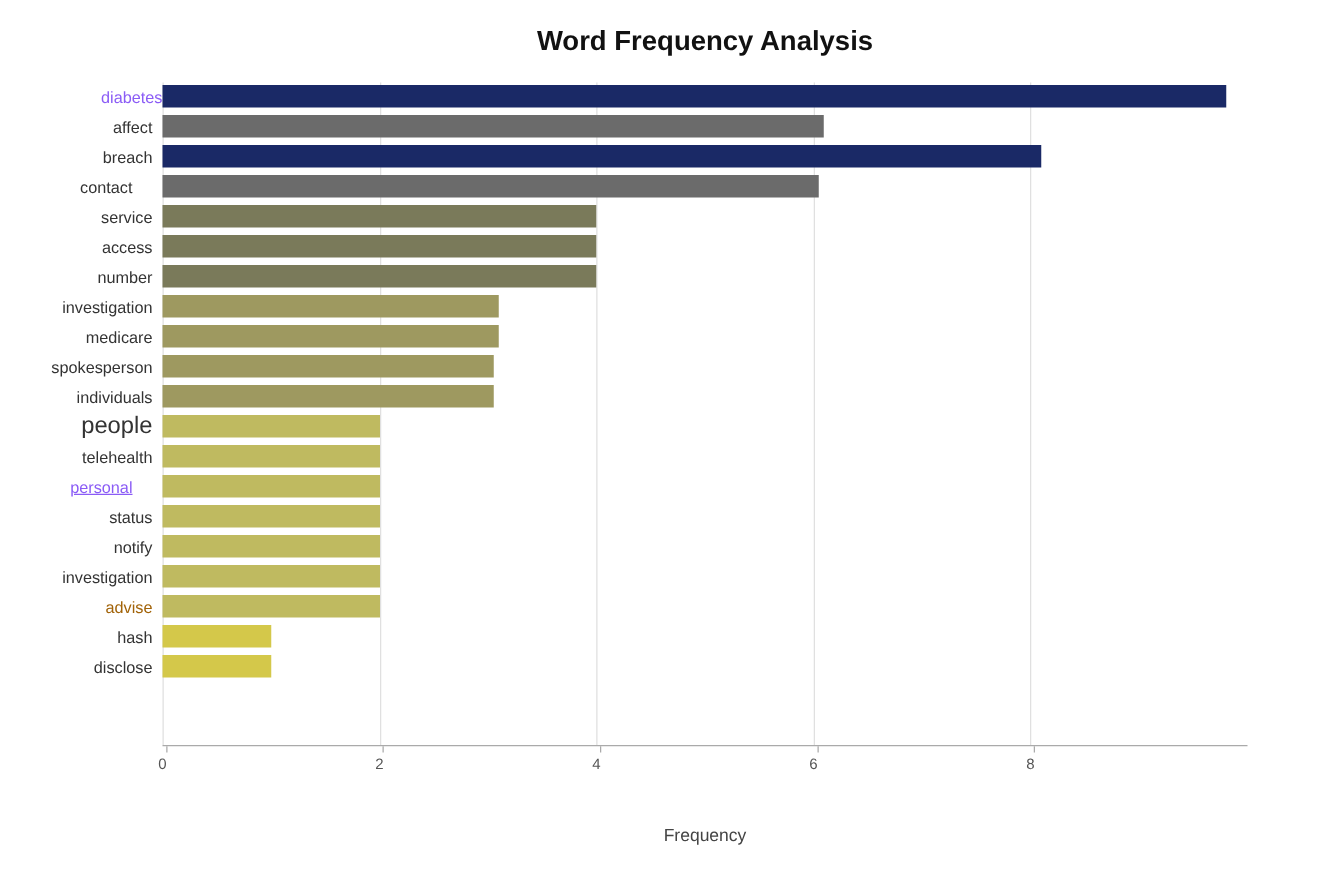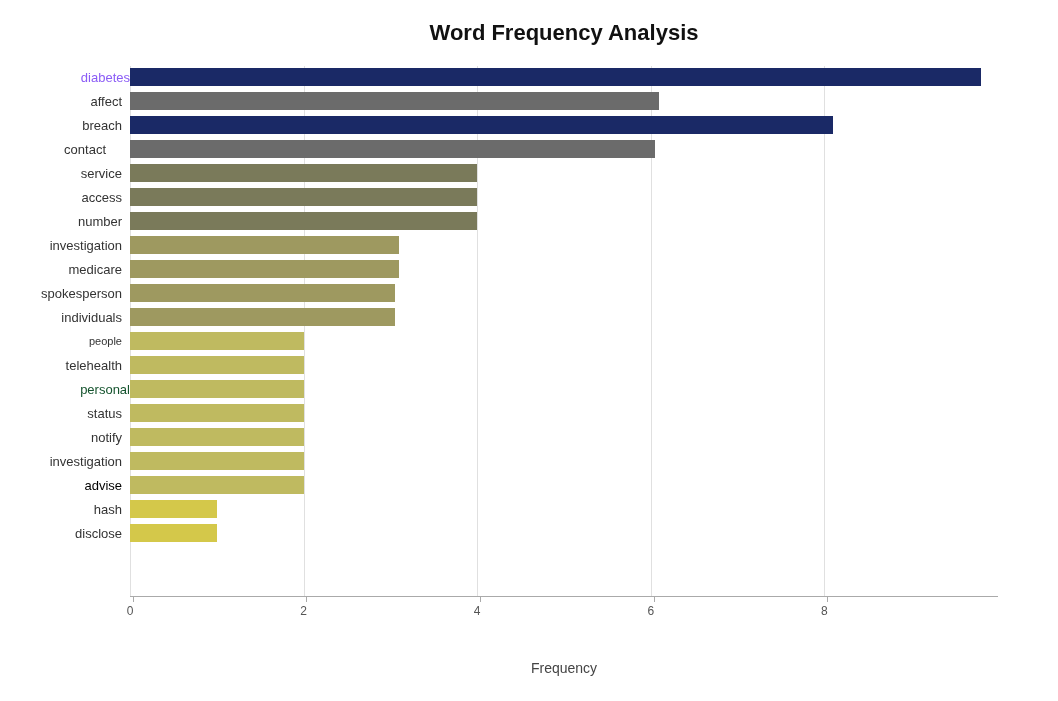--- a/index.html
+++ b/index.html
@@ -111,45 +111,45 @@
         </div>
         <div class="bar-row" style="position: relative; height: 22px; display: flex; align-items: center;">
           <span style="position: absolute; right: 100%; margin-right: 8px; font-size: 13px; color: rgb(51, 51, 51); white-space: nowrap; text-align: right;">spokesperson</span>
           <div style="width: 264.74px; height: 18px; background: rgb(158, 153, 96);"></div>
         </div>
         <div class="bar-row" style="position: relative; height: 22px; display: flex; align-items: center;">
           <span style="position: absolute; right: 100%; margin-right: 8px; font-size: 13px; color: rgb(51, 51, 51); white-space: nowrap; text-align: right;">individuals</span>
           <div style="width: 264.74px; height: 18px; background: rgb(158, 153, 96);"></div>
         </div>
         <div class="bar-row" style="position: relative; height: 22px; display: flex; align-items: center;">
-          <span style="position: absolute; right: 100%; margin-right: 8px; font-size: 11px; color: rgb(51, 51, 51); white-space: nowrap; text-align: right;">people</span>
+          <span style="position: absolute; right: 100%; margin-right: 8px; font-size: 19px; color: rgb(51, 51, 51); white-space: nowrap; text-align: right;">people</span>
           <div style="width: 173.6px; height: 18px; background: rgb(191, 186, 96);"></div>
         </div>
         <div class="bar-row" style="position: relative; height: 22px; display: flex; align-items: center;">
           <span style="position: absolute; right: 100%; margin-right: 8px; font-size: 13px; color: rgb(51, 51, 51); white-space: nowrap; ">telehealth</span>
           <div style="width: 173.6px; height: 18px; background: rgb(191, 186, 96);"></div>
         </div>
         <div class="bar-row" style="position: relative; height: 22px; display: flex; align-items: center;">
-          <span style="position: absolute; right: 100%; margin-right: 0; font-size: 13px; color: #14532d; white-space: nowrap; text-align: right;">personal</span>
+          <span style="position: absolute; right: 100%; margin-right: 24px; font-size: 13px; color: #8b5cf6; white-space: nowrap; text-align: right; text-decoration: underline;">personal</span>
           <div style="width: 173.6px; height: 18px; background: rgb(191, 186, 96);"></div>
         </div>
         <div class="bar-row" style="position: relative; height: 22px; display: flex; align-items: center;">
           <span style="position: absolute; right: 100%; margin-right: 8px; font-size: 13px; color: rgb(51, 51, 51); white-space: nowrap; text-align: right;">status</span>
           <div style="width: 173.6px; height: 18px; background: rgb(191, 186, 96);"></div>
         </div>
         <div class="bar-row" style="position: relative; height: 22px; display: flex; align-items: center;">
           <span style="position: absolute; right: 100%; margin-right: 8px; font-size: 13px; color: rgb(51, 51, 51); white-space: nowrap; text-align: right;">notify</span>
           <div style="width: 173.6px; height: 18px; background: rgb(191, 186, 96);"></div>
         </div>
         <div class="bar-row" style="position: relative; height: 22px; display: flex; align-items: center;">
           <span style="position: absolute; right: 100%; margin-right: 8px; font-size: 13px; color: rgb(51, 51, 51); white-space: nowrap; text-align: right;">investigation</span>
           <div style="width: 173.6px; height: 18px; background: rgb(191, 186, 96);"></div>
         </div>
         <div class="bar-row" style="position: relative; height: 22px; display: flex; align-items: center;">
-          <span style="position: absolute; right: 100%; margin-right: 8px; font-size: 13px; color: #000000; white-space: nowrap; text-align: right;">advise</span>
+          <span style="position: absolute; right: 100%; margin-right: 8px; font-size: 13px; color: #a16207; white-space: nowrap; text-align: right;">advise</span>
           <div style="width: 173.6px; height: 18px; background: rgb(191, 186, 96);"></div>
         </div>
         <div class="bar-row" style="position: relative; height: 22px; display: flex; align-items: center;">
           <span style="position: absolute; right: 100%; margin-right: 8px; font-size: 13px; color: rgb(51, 51, 51); white-space: nowrap; text-align: right;">hash</span>
           <div style="width: 86.8px; height: 18px; background: rgb(212, 200, 74);"></div>
         </div>
         <div class="bar-row" style="position: relative; height: 22px; display: flex; align-items: center;">
           <span style="position: absolute; right: 100%; margin-right: 8px; font-size: 13px; color: rgb(51, 51, 51); white-space: nowrap; text-align: right;">disclose</span>
           <div style="width: 86.8px; height: 18px; background: rgb(212, 200, 74);"></div>
         </div>

